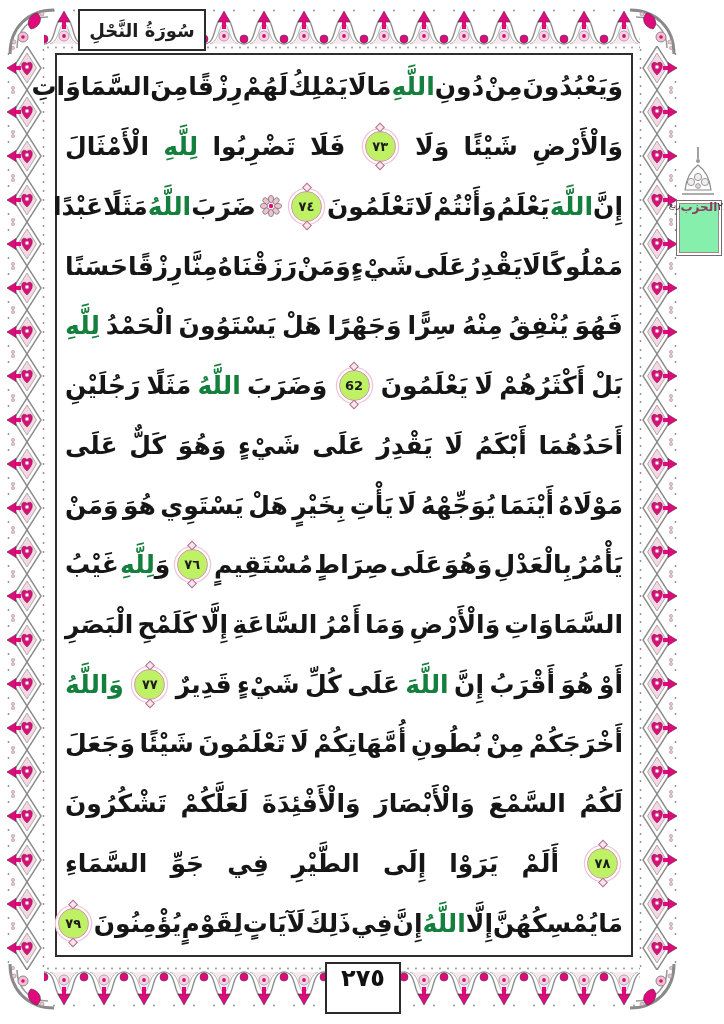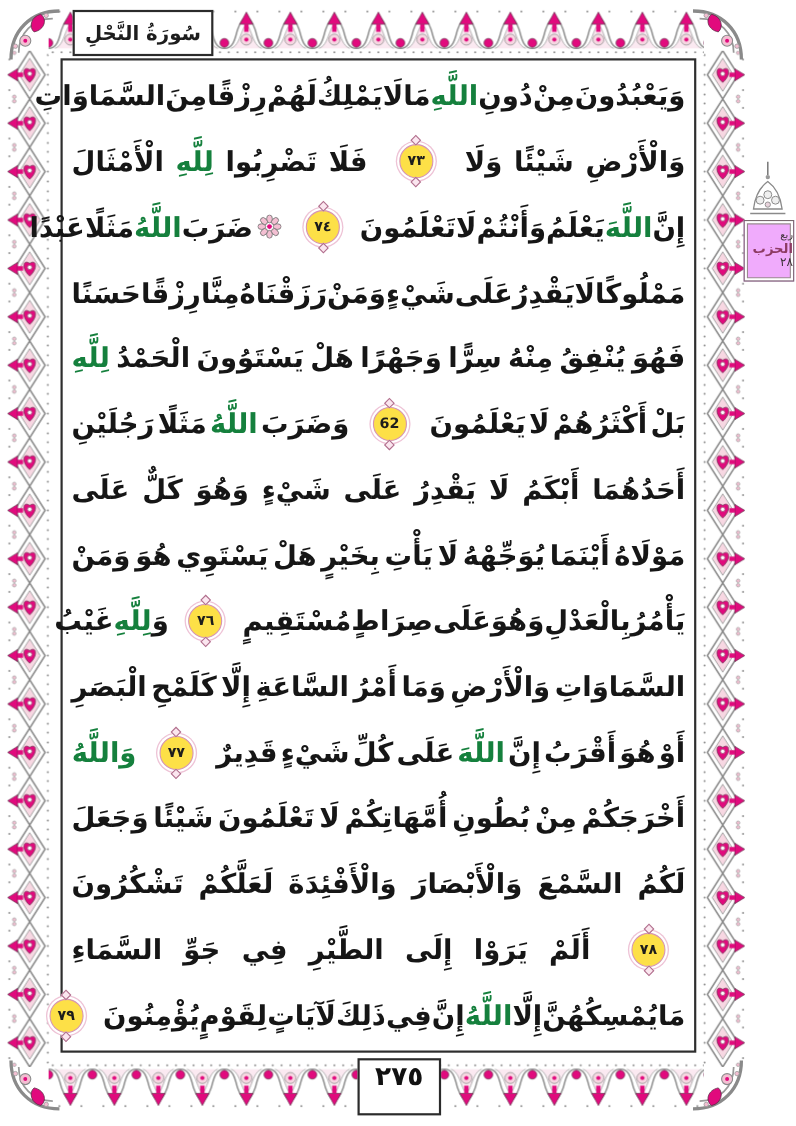--- a/index.html
+++ b/index.html
@@ -17,47 +17,47 @@
   .corner{position:absolute;width:52px;height:52px;}
   .corner-tl{left:4px;  top:4px;}
   .corner-tr{left:628px;top:4px;  transform:scaleX(-1);}
   .corner-bl{left:4px;  top:962px;transform:scaleY(-1);}
   .corner-br{left:628px;top:962px;transform:scale(-1,-1);}
 
   
   .cartouche{position:absolute;top:9px;height:38px;background:#fff;
     border:2px solid #2b2b2b;display:flex;align-items:center;justify-content:center;
     font-weight:bold;color:#1d1d1d;z-index:4;}
-  .cartouche-surah{left:66px;width:124px;font-size:18px;}
+  .cartouche-surah{left:78px;width:124px;font-size:18px;}
   .cartouche-juz{left:446px;width:160px;font-size:16px;}
 
   
   .frame{position:absolute;left:55px;top:53px;width:578px;height:904px;
     border:2px solid #2e2e2e;background:#fff;box-sizing:border-box;z-index:2;}
   .text-area{position:absolute;inset:2px 8px;display:flex;flex-direction:column;}
   .line{flex:1 1 0;display:flex;align-items:center;justify-content:space-between;
     font-size:25px;font-weight:bold;color:#161616;white-space:nowrap;}
   .w{display:inline-block;}
   .allah{color:#15803d;}
 
   
   .vmark{position:relative;display:inline-flex;align-items:center;justify-content:center;
     width:29px;height:29px;border-radius:50%;border:1.5px solid #d795b2;
-    box-shadow:0 0 0 2px #fff,0 0 0 3.2px #eec3d6;margin:0 18px;flex:0 0 auto;background:#fde047;}
+    box-shadow:0 0 0 2px #fff,0 0 0 3.2px #eec3d6;margin:0 5px;flex:0 0 auto;background:#bef264;}
   .vmark::before,.vmark::after{content:"";position:absolute;left:50%;width:5px;height:5px;
     background:#fbe6ef;border:1px solid #b06f8d;transform:translateX(-50%) rotate(45deg);}
   .vmark::before{top:-8px}
   .vmark::after{bottom:-8px}
   .vnum{font-size:13px;font-weight:bold;color:#1c1c1c;line-height:1;}
   .rosette{display:inline-flex;margin:0 4px;flex:0 0 auto;}
 
   
   .hizb{position:absolute;left:676px;top:200px;width:44px;height:54px;z-index:3;
     border:1px solid #7a6a70;box-shadow:inset 0 0 0 2px #fff,inset 0 0 0 3px #9a8a90;
-    background:#f0abfc;display:flex;flex-direction:column;align-items:flex-end;justify-content:center;
+    background:#86efac;display:flex;flex-direction:row;align-items:flex-start;justify-content:center;
     color:#3c3037;text-align:center;line-height:1.1;}
   .hizb-top{font-size:9px;}
   .hizb-mid{font-size:12px;font-weight:bold;color:#8d3b63;}
   .hizb-num{font-size:11px;font-weight:normal;}
   .finial{position:absolute;left:678px;top:146px;}
 
   
   .pagenum{position:absolute;left:325px;top:962px;width:72px;height:48px;z-index:5;
     background:#fff;border:2px solid #2b2b2b;display:flex;align-items:flex-start;justify-content:center;
     font-size:24px;font-weight:bold;color:#111;}

